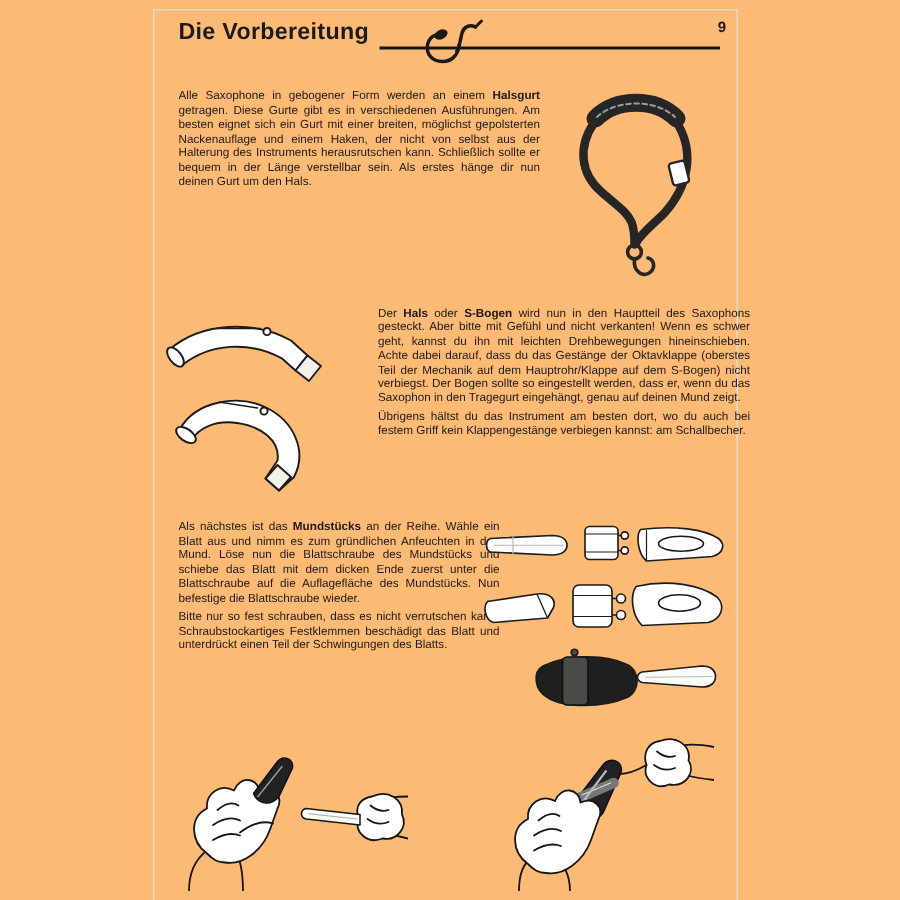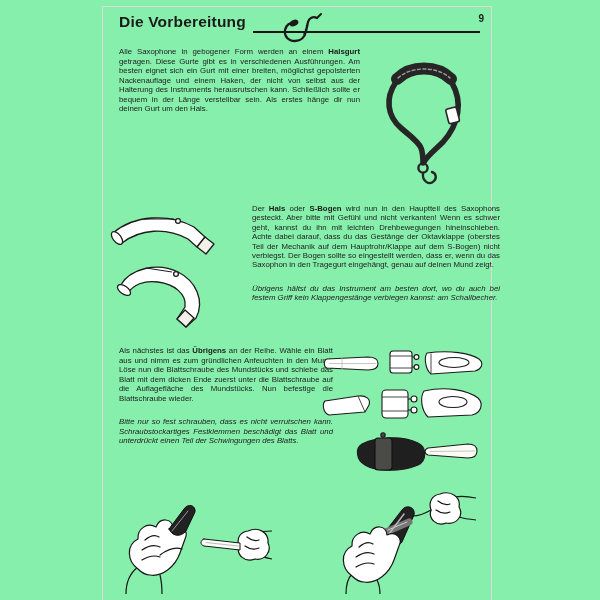--- a/index.html
+++ b/index.html
@@ -1,30 +1,30 @@
 <!DOCTYPE html>
 <html lang="de"><head>
 <meta charset="utf-8">
 <style>
   html,body{margin:0;padding:0;background:#ffffff;}
-  .page{position:relative;width:600px;height:600px;background:#86efac;overflow:hidden;
+  .page{position:relative;width:600px;height:600px;background:#fdba74;overflow:hidden;
         font-family:"Liberation Sans",sans-serif;color:#1b1b1b;}
   .scan-edge{position:absolute;left:102px;top:6px;width:388px;height:593px;
         border:1px solid #dcdcd6;border-bottom:none;pointer-events:none;}
   .title{position:absolute;left:119px;top:12px;font-weight:bold;font-size:15.5px;
         line-height:19px;letter-spacing:.2px;white-space:nowrap;}
   .rule{position:absolute;left:253px;top:31px;width:227px;height:2px;background:#161616;}
   .ornament{position:absolute;left:277px;top:11px;}
   .pagenum{position:absolute;left:458px;top:13px;width:26px;text-align:right;
         font-weight:bold;font-size:10px;}
   .txt{position:absolute;text-align:justify;font-size:7.8px;line-height:9.5px;
         overflow:hidden;}
   .txt p{margin:0;}
-  .txt p + p{margin-top:14px;font-style:italic;}
-  #p1{left:119px;top:47px;width:241px;height:102px;}
+  .txt p + p{margin-top:3px;}
+  #p1{left:119px;top:59px;width:241px;height:102px;}
   #p2{left:252px;top:204px;width:248px;height:146px;line-height:9.4px;}
   #p3{left:119px;top:346px;width:214px;height:146px;}
   .illus{position:absolute;line-height:0;}
   #strap{left:377px;top:56px;}
   #sbogen{left:106px;top:206px;}
   #mpset{left:320px;top:344px;}
   #hands1{left:112px;top:489px;}
   #hands2{left:316px;top:484px;}
   b{font-weight:bold;}
 </style>
@@ -88,21 +88,21 @@
       </g>
     </svg>
   </div>
 
   <div id="p2" class="txt">
     <p><span>Der </span><b>Hals</b><span> oder </span><b>S-Bogen</b><span> wird nun in den Hauptteil des Saxophons gesteckt. Aber bitte mit Gefühl und nicht verkanten! Wenn es schwer geht, kannst du ihn mit leichten Drehbewegungen hineinschieben. Achte dabei darauf, dass du das Gestänge der Oktavklappe (oberstes Teil der Mechanik auf dem Hauptrohr/Klappe auf dem S-Bogen) nicht verbiegst. Der Bogen sollte so eingestellt werden, dass er, wenn du das Saxophon in den Tragegurt eingehängt, genau auf deinen Mund zeigt.</span></p>
     <p>Übrigens hältst du das Instrument am besten dort, wo du auch bei festem Griff kein Klappengestänge verbiegen kannst: am Schallbecher.</p>
   </div>
 
   <div id="p3" class="txt">
-    <p><span>Als nächstes ist das </span><b>Übrigens</b><span> an der Reihe. Wähle ein Blatt aus und nimm es zum gründlichen Anfeuchten in den Mund. Löse nun die Blattschraube des Mundstücks und schiebe das Blatt mit dem dicken Ende zuerst unter die Blattschraube auf die Auflagefläche des Mundstücks. Nun befestige die Blattschraube wieder.</span></p>
+    <p><span>Als nächstes ist das </span><b>Mundstücks</b><span> an der Reihe. Wähle ein Blatt aus und nimm es zum gründlichen Anfeuchten in den Mund. Löse nun die Blattschraube des Mundstücks und schiebe das Blatt mit dem dicken Ende zuerst unter die Blattschraube auf die Auflagefläche des Mundstücks. Nun befestige die Blattschraube wieder.</span></p>
     <p>Bitte nur so fest schrauben, dass es nicht verrutschen kann. Schraubstockartiges Festklemmen beschädigt das Blatt und unterdrückt einen Teil der Schwingungen des Blatts.</p>
   </div>
 
   <div id="mpset" class="illus">
     <svg width="165" height="128" viewBox="0 0 165 128">
       <g fill="#ffffff" stroke="#1c1c1c" stroke-width="1.1" stroke-linejoin="round">
         <path d="M7,15 L48,13 C55,13 58,16 58,19.5 C58,23 55,26 48,26 L7,24 C3.5,23 3.5,16 7,15 Z"></path>
         <path d="M9,19.5 L56,19.5" stroke="#b9b9b0" stroke-width="0.8" fill="none"></path>
         <path d="M22,13.5 L22,25.5" stroke="#b9b9b0" stroke-width="0.8" fill="none"></path>
         <rect x="70" y="7" width="22" height="22" rx="3"></rect>

